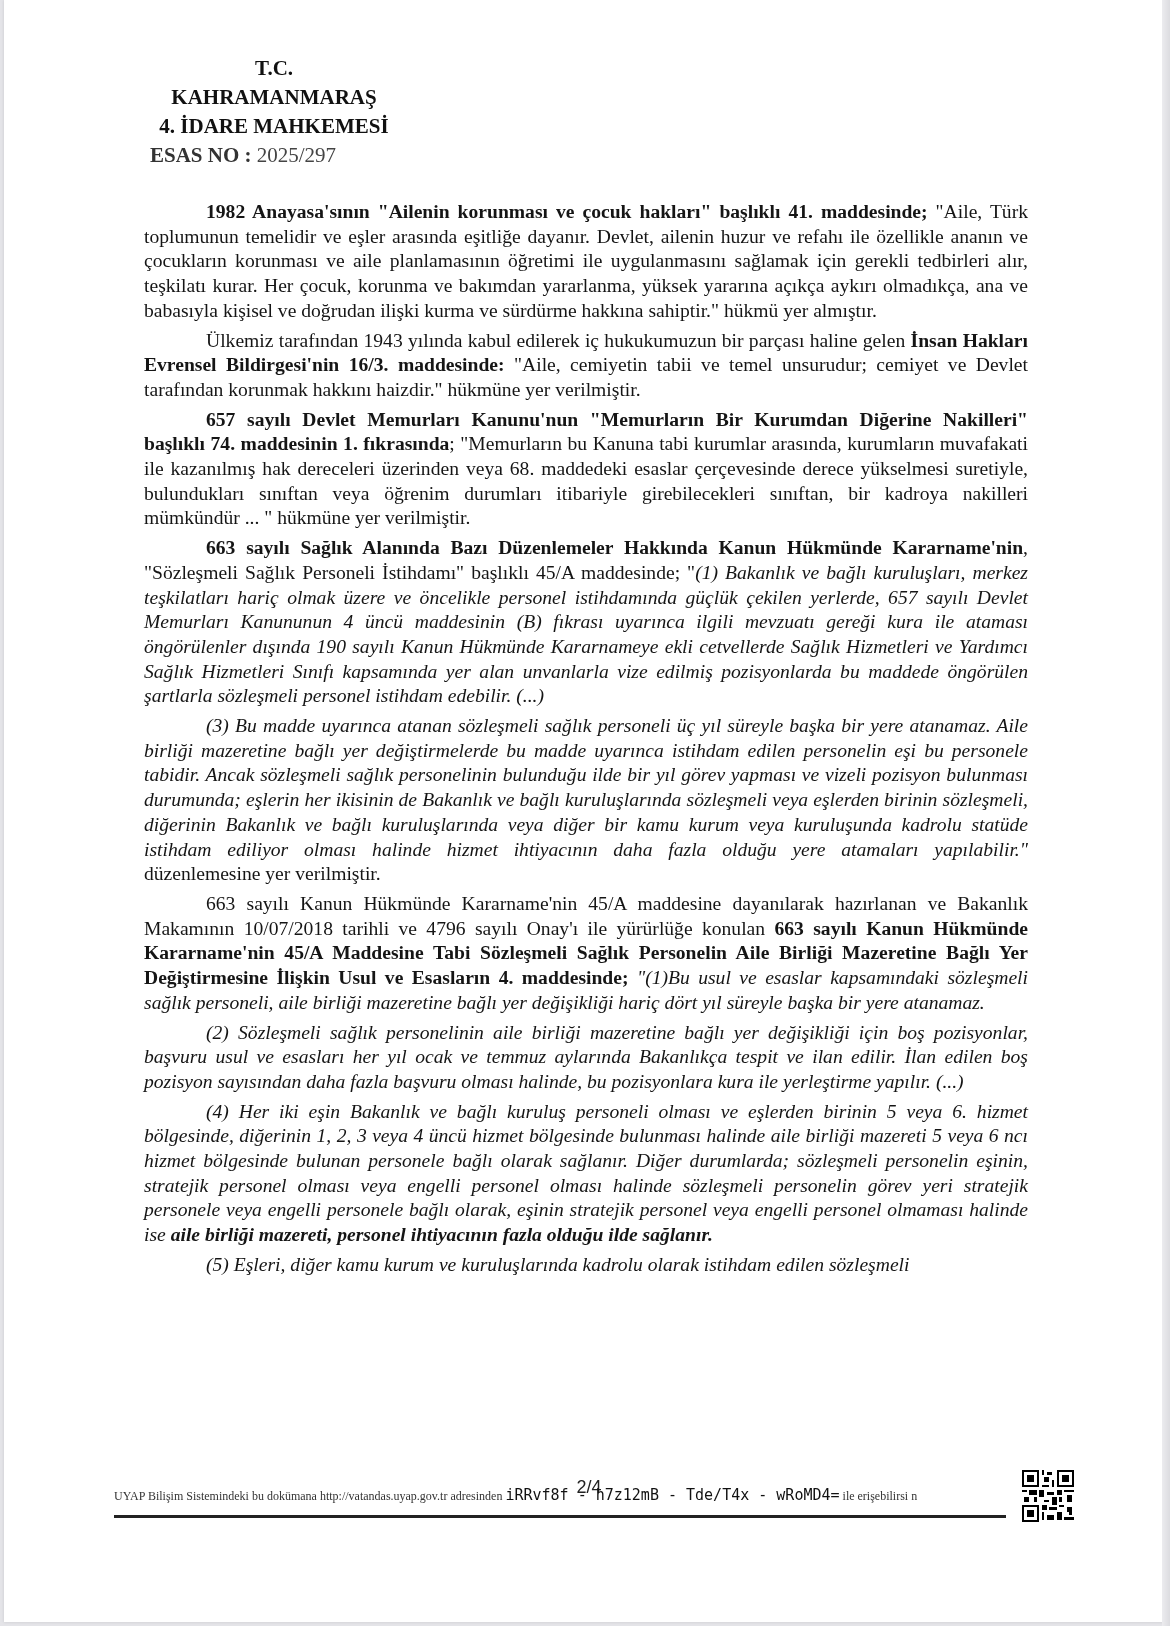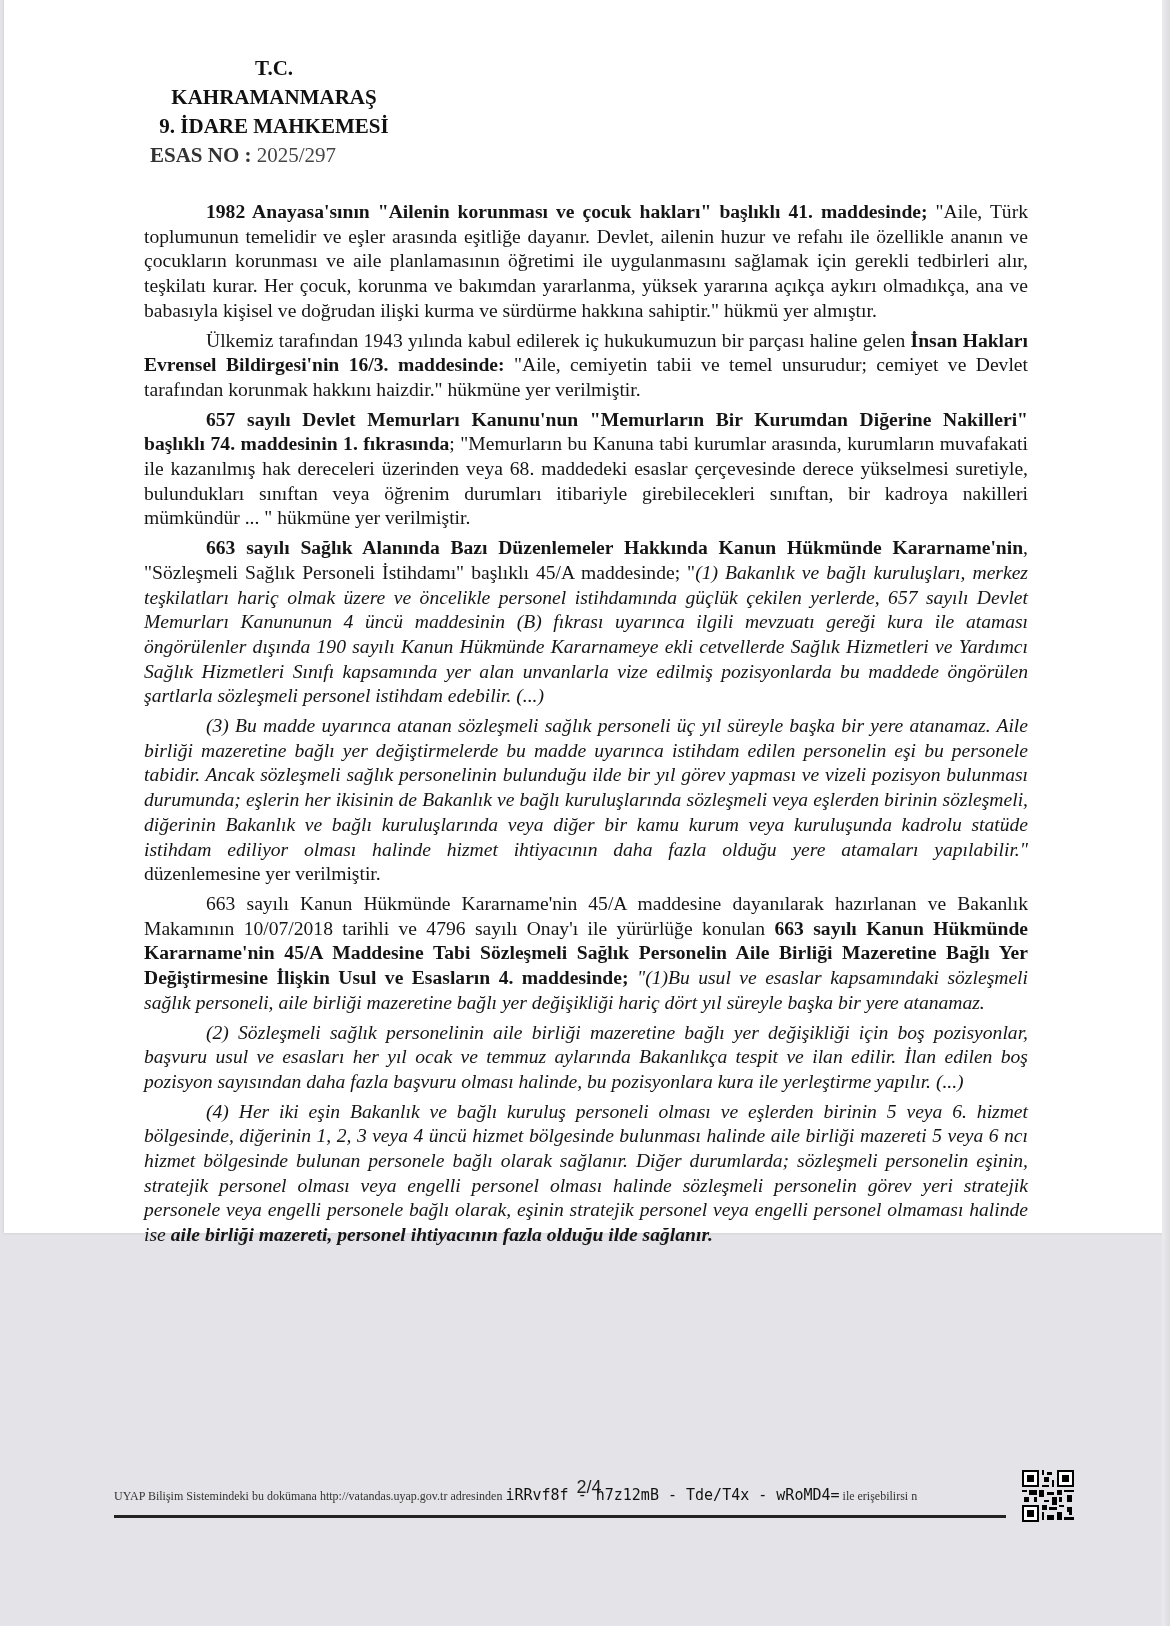--- a/index.html
+++ b/index.html
@@ -4,21 +4,21 @@
   <style>
     html, body { margin: 0; padding: 0; }
     body {
       width: 1170px; height: 1626px;
       background: #e4e4e8;
       position: relative; overflow: hidden;
       font-family: "Liberation Serif", serif;
     }
     .page {
       position: absolute; left: 4px; top: 0;
-      width: 1160px; height: 1233px;
+      width: 1160px; height: 1622px;
       background: #ffffff;
       box-shadow: 0 0 3px rgba(0,0,0,0.12);
     }
     .right-edge {
       position: absolute; right: 0; top: 0; width: 8px; height: 1626px;
       background: linear-gradient(to right, #ececef, #dcdce0);
     }
     .header {
       position: absolute; left: 140px; top: 54px; width: 260px;
       color: #111; font-weight: bold; font-size: 21px; line-height: 29px;
@@ -57,21 +57,21 @@
     }
   </style>
 </head>
 <body>
 
 <div class="page">
 
   <div class="header">
     <span class="c">T.C.</span>
     <span class="c">KAHRAMANMARAŞ</span>
-    <span class="c">9. İDARE MAHKEMESİ</span>
+    <span class="c">4. İDARE MAHKEMESİ</span>
   </div>
   <div class="esas">
     <b>ESAS NO :</b>
     <span>2025/297</span>
   </div>
 
   <div class="body-text">
     <p><b>1982 Anayasa'sının "Ailenin korunması ve çocuk hakları" başlıklı 41. maddesinde;</b><span> "Aile, Türk toplumunun temelidir ve eşler arasında eşitliğe dayanır. Devlet, ailenin huzur ve refahı ile özellikle ananın ve çocukların korunması ve aile planlamasının öğretimi ile uygulanmasını sağlamak için gerekli tedbirleri alır, teşkilatı kurar. Her çocuk, korunma ve bakımdan yararlanma, yüksek yararına açıkça aykırı olmadıkça, ana ve babasıyla kişisel ve doğrudan ilişki kurma ve sürdürme hakkına sahiptir." hükmü yer almıştır.</span></p>
 
     <p><span>Ülkemiz tarafından 1943 yılında kabul edilerek iç hukukumuzun bir parçası haline gelen </span><b>İnsan Hakları Evrensel Bildirgesi'nin 16/3. maddesinde:</b><span> "Aile, cemiyetin tabii ve temel unsurudur; cemiyet ve Devlet tarafından korunmak hakkını haizdir." hükmüne yer verilmiştir.</span></p>
@@ -81,20 +81,21 @@
     <p><b>663 sayılı Sağlık Alanında Bazı Düzenlemeler Hakkında Kanun Hükmünde Kararname'nin</b><span>, "Sözleşmeli Sağlık Personeli İstihdamı" başlıklı 45/A maddesinde; "</span><i>(1) Bakanlık ve bağlı kuruluşları, merkez teşkilatları hariç olmak üzere ve öncelikle personel istihdamında güçlük çekilen yerlerde, 657 sayılı Devlet Memurları Kanununun 4 üncü maddesinin (B) fıkrası uyarınca ilgili mevzuatı gereği kura ile ataması öngörülenler dışında 190 sayılı Kanun Hükmünde Kararnameye ekli cetvellerde Sağlık Hizmetleri ve Yardımcı Sağlık Hizmetleri Sınıfı kapsamında yer alan unvanlarla vize edilmiş pozisyonlarda bu maddede öngörülen şartlarla sözleşmeli personel istihdam edebilir. (...)</i></p>
 
     <p><i>(3) Bu madde uyarınca atanan sözleşmeli sağlık personeli üç yıl süreyle başka bir yere atanamaz. Aile birliği mazeretine bağlı yer değiştirmelerde bu madde uyarınca istihdam edilen personelin eşi bu personele tabidir. Ancak sözleşmeli sağlık personelinin bulunduğu ilde bir yıl görev yapması ve vizeli pozisyon bulunması durumunda; eşlerin her ikisinin de Bakanlık ve bağlı kuruluşlarında sözleşmeli veya eşlerden birinin sözleşmeli, diğerinin Bakanlık ve bağlı kuruluşlarında veya diğer bir kamu kurum veya kuruluşunda kadrolu statüde istihdam ediliyor olması halinde hizmet ihtiyacının daha fazla olduğu yere atamaları yapılabilir."</i><span> düzenlemesine yer verilmiştir.</span></p>
 
     <p><span>663 sayılı Kanun Hükmünde Kararname'nin 45/A maddesine dayanılarak hazırlanan ve Bakanlık Makamının 10/07/2018 tarihli ve 4796 sayılı Onay'ı ile yürürlüğe konulan </span><b>663 sayılı Kanun Hükmünde Kararname'nin 45/A Maddesine Tabi Sözleşmeli Sağlık Personelin Aile Birliği Mazeretine Bağlı Yer Değiştirmesine İlişkin Usul ve Esasların 4. maddesinde;</b><i> "(1)Bu usul ve esaslar kapsamındaki sözleşmeli sağlık personeli, aile birliği mazeretine bağlı yer değişikliği hariç dört yıl süreyle başka bir yere atanamaz.</i></p>
 
     <p><i>(2) Sözleşmeli sağlık personelinin aile birliği mazeretine bağlı yer değişikliği için boş pozisyonlar, başvuru usul ve esasları her yıl ocak ve temmuz aylarında Bakanlıkça tespit ve ilan edilir. İlan edilen boş pozisyon sayısından daha fazla başvuru olması halinde, bu pozisyonlara kura ile yerleştirme yapılır. (...)</i></p>
 
     <p><i>(4) Her iki eşin Bakanlık ve bağlı kuruluş personeli olması ve eşlerden birinin 5 veya 6. hizmet bölgesinde, diğerinin 1, 2, 3 veya 4 üncü hizmet bölgesinde bulunması halinde aile birliği mazereti 5 veya 6 ncı hizmet bölgesinde bulunan personele bağlı olarak sağlanır. Diğer durumlarda; sözleşmeli personelin eşinin, stratejik personel olması veya engelli personel olması halinde sözleşmeli personelin görev yeri stratejik personele veya engelli personele bağlı olarak, eşinin stratejik personel veya engelli personel olmaması halinde ise </i><b><i>aile birliği mazereti, personel ihtiyacının fazla olduğu ilde sağlanır.</i></b></p>
 
+    <p><i>(5) Eşleri, diğer kamu kurum ve kuruluşlarında kadrolu olarak istihdam edilen sözleşmeli</i></p>
   </div>
 
   <svg class="qr" viewBox="0 0 21 21" shape-rendering="crispEdges">
     <rect x="0" y="0" width="7" height="7" fill="#000"></rect>
       <rect x="1" y="1" width="5" height="5" fill="#fff"></rect>
       <rect x="2" y="2" width="3" height="3" fill="#000"></rect>
     <rect x="14" y="0" width="7" height="7" fill="#000"></rect>
       <rect x="15" y="1" width="5" height="5" fill="#fff"></rect>
       <rect x="16" y="2" width="3" height="3" fill="#000"></rect>
     <rect x="0" y="14" width="7" height="7" fill="#000"></rect>

